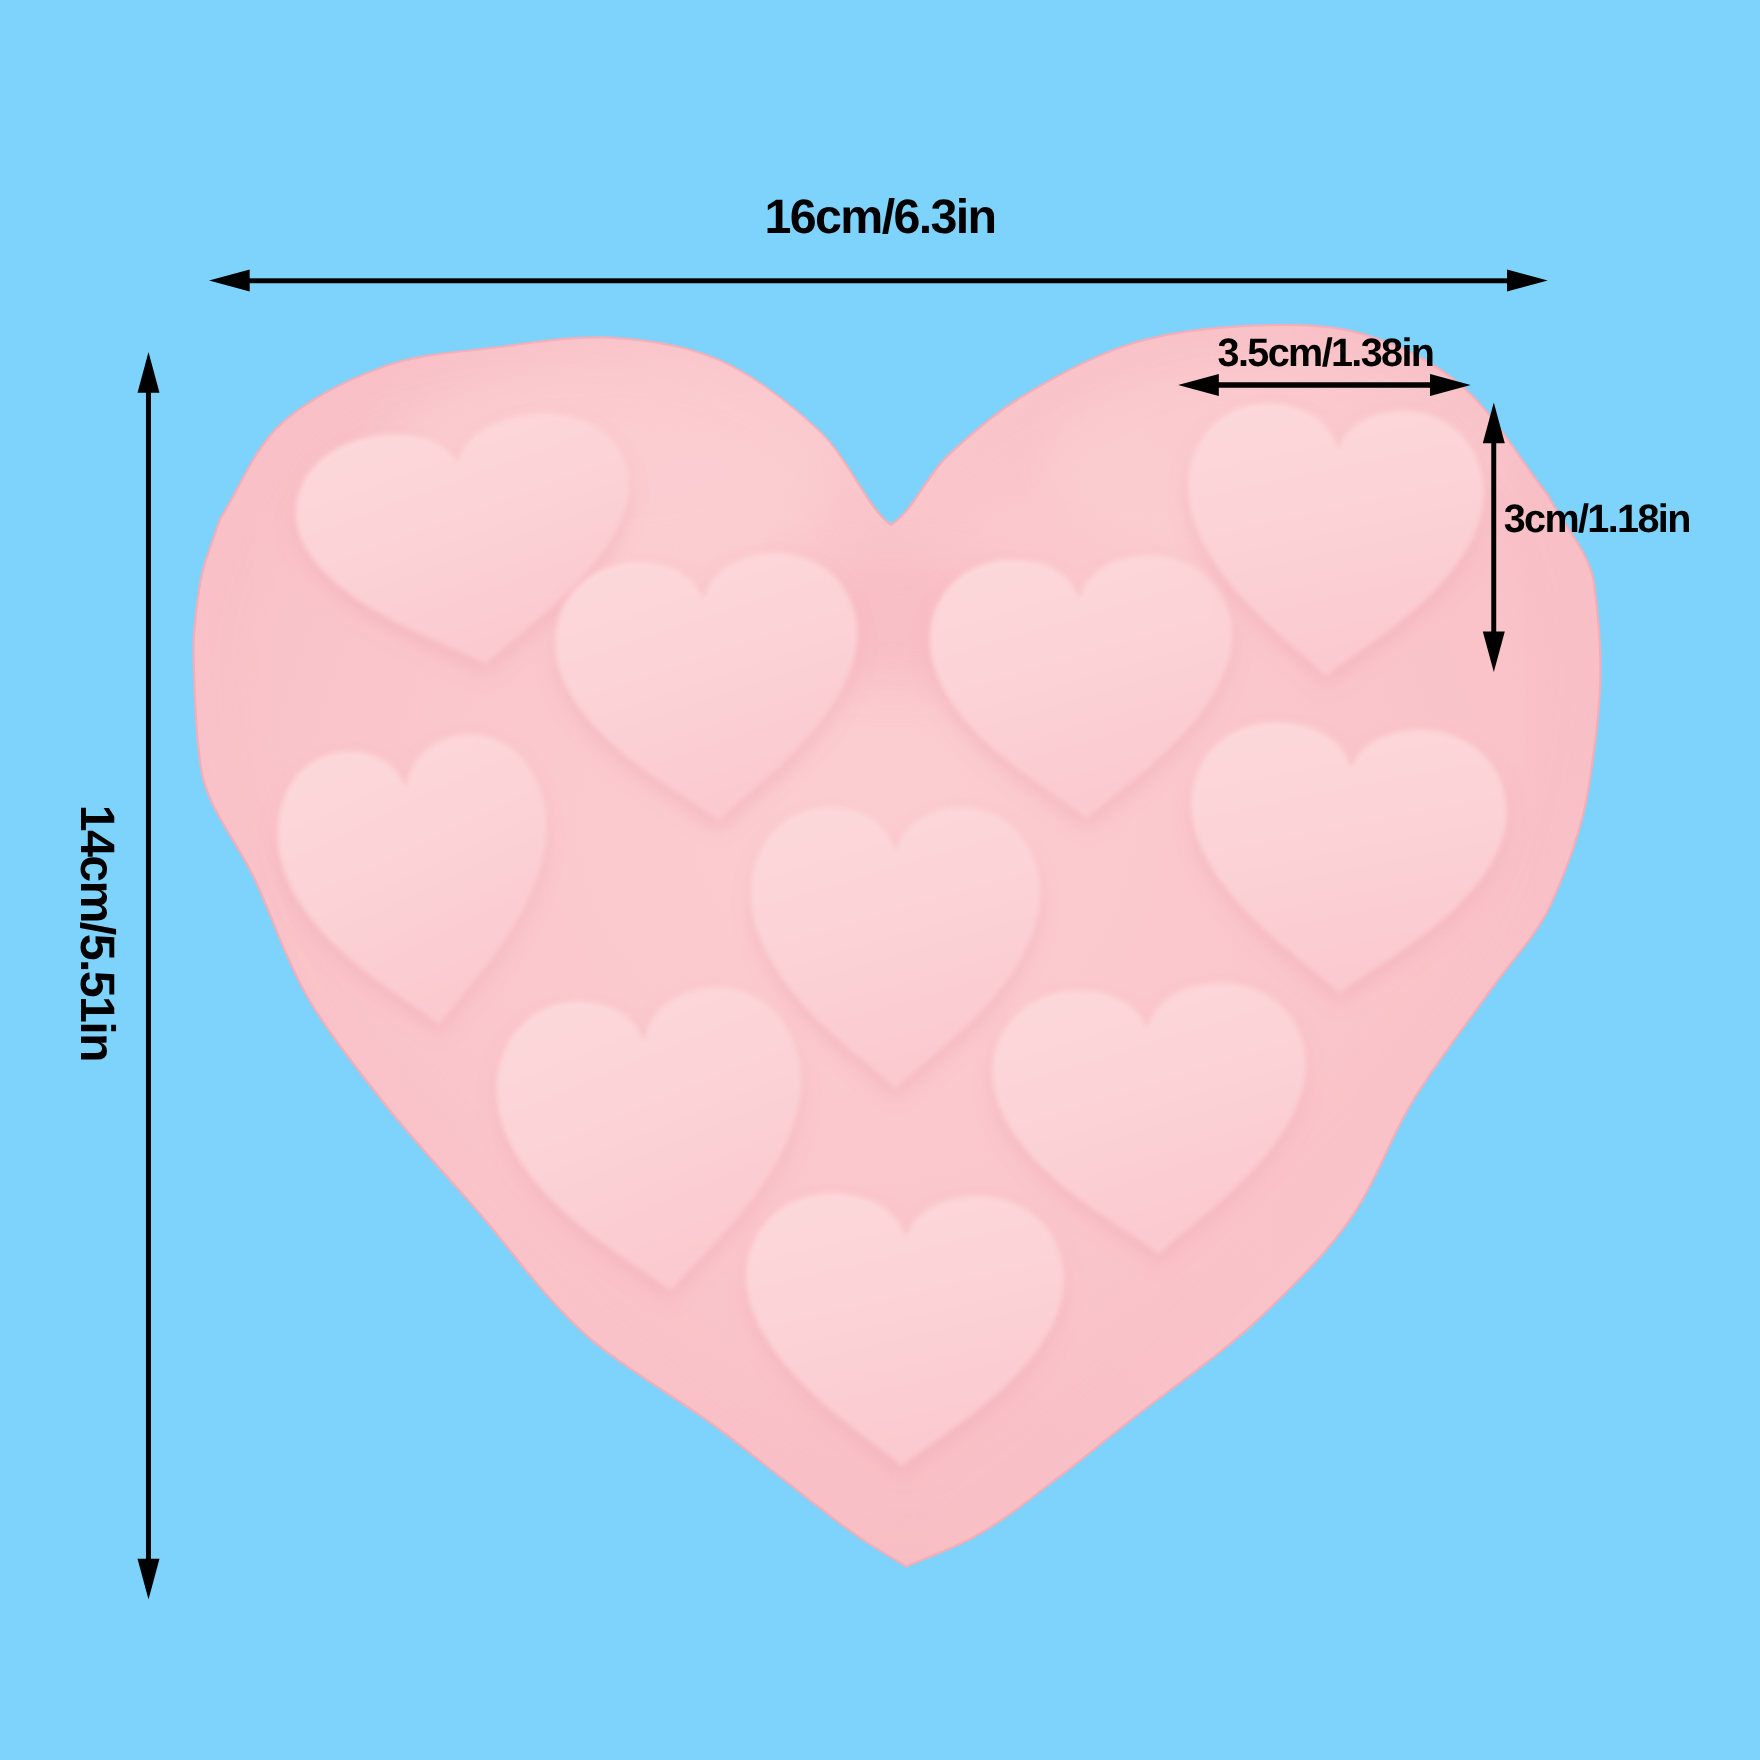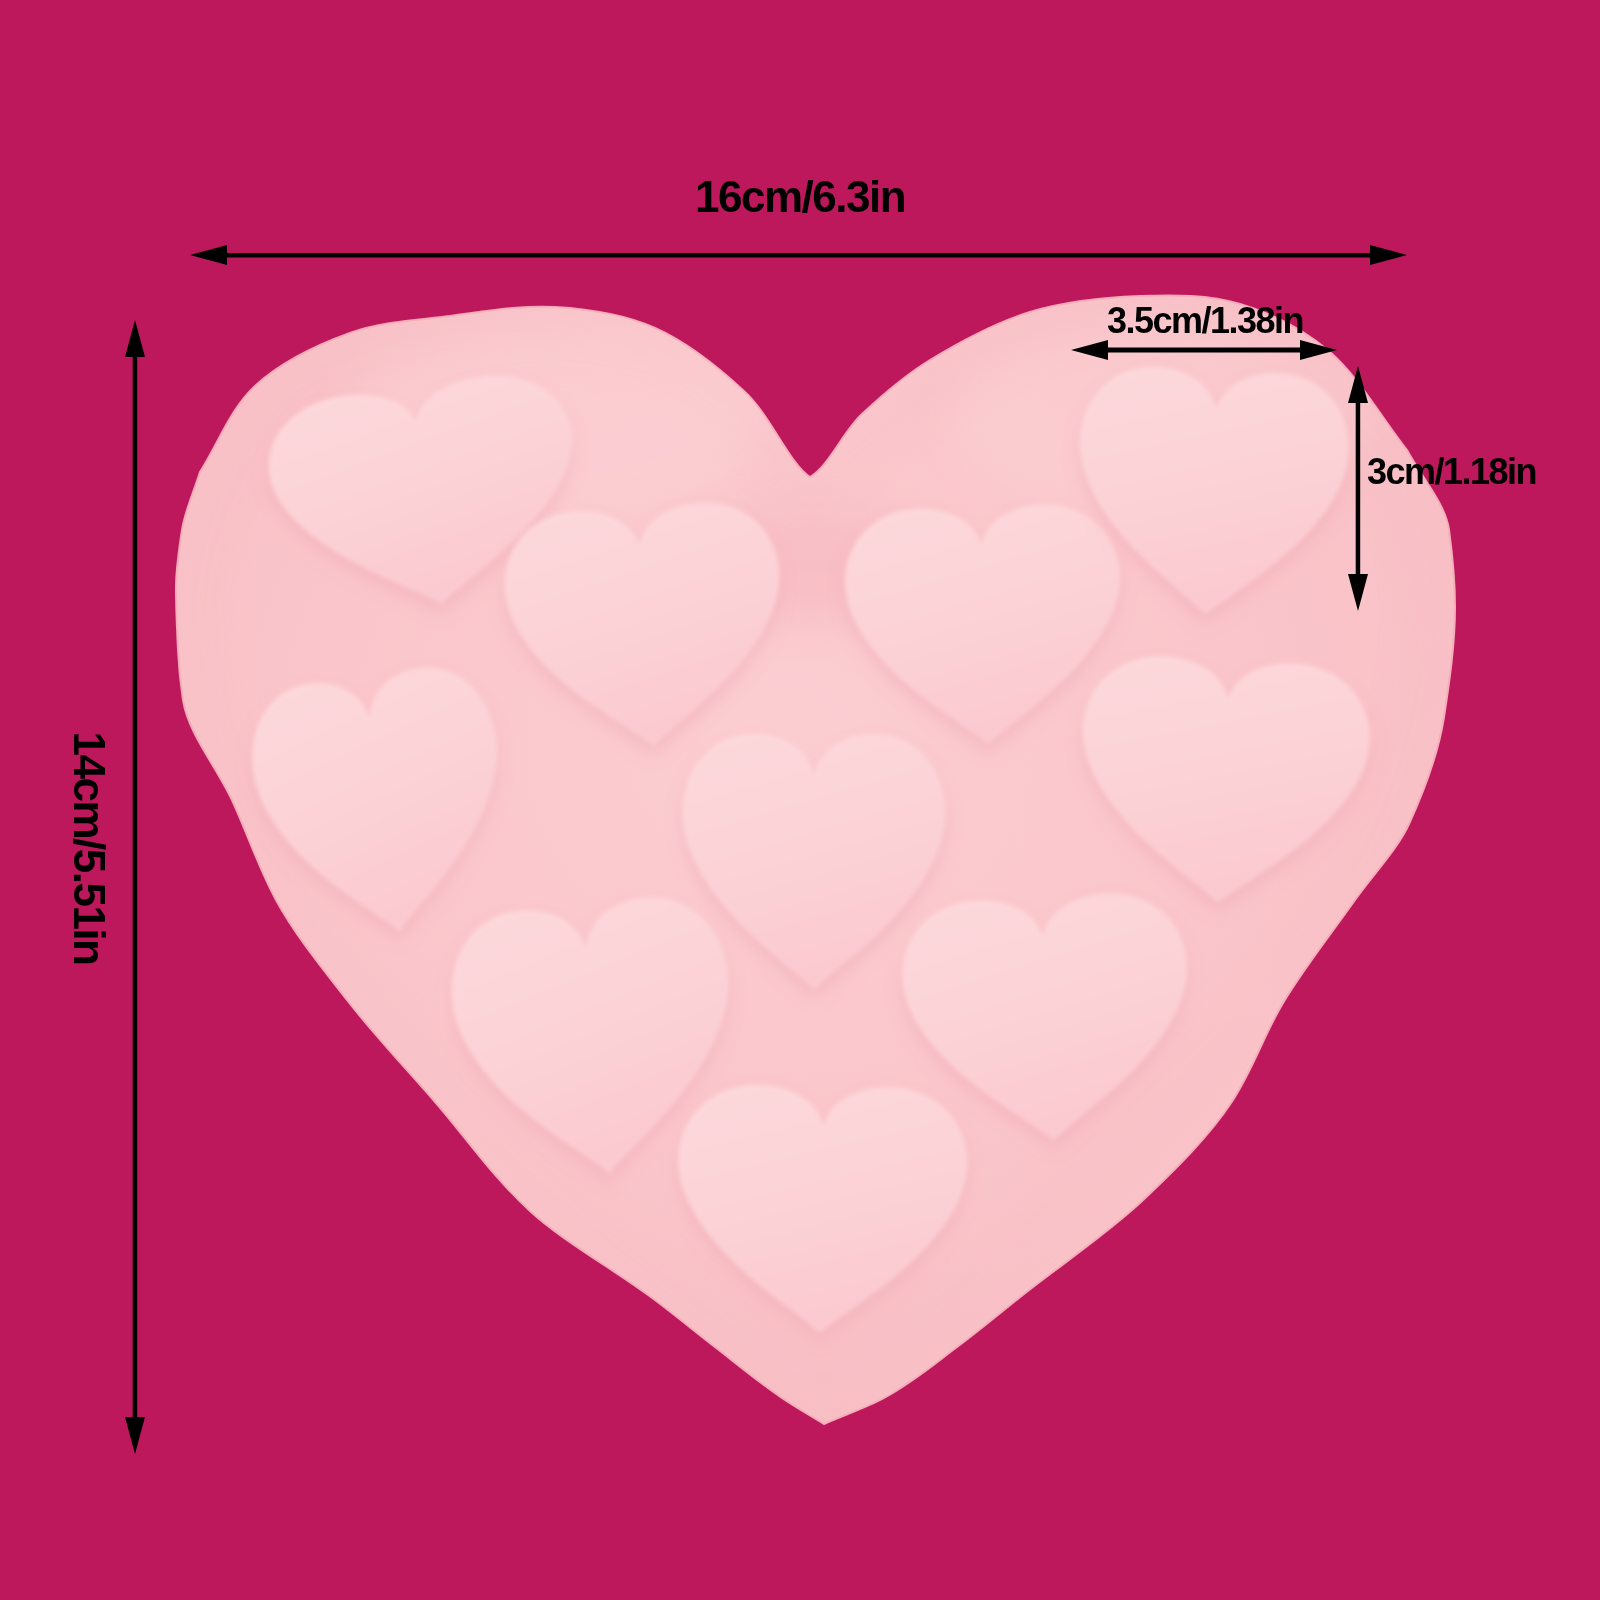--- a/index.html
+++ b/index.html
@@ -1,16 +1,16 @@
 <!DOCTYPE html>
 <html><head>
 <meta charset="utf-8">
 <style>
   html,body{margin:0;padding:0;background:#ffffff;}
-  .page{position:relative;width:1600px;height:1600px;background:#be185d;overflow:hidden;
+  .page{position:relative;width:1600px;height:1600px;background:#7dd3fc;overflow:hidden;
         font-family:"Liberation Sans", sans-serif;}
   svg{position:absolute;left:0;top:0;}
 </style>
 </head>
 <body>
 <div class="page">
 
 <svg width="1600" height="1600" viewBox="0 0 1600 1600">
   <defs>
     <radialGradient id="bodyGrad" cx="0.47" cy="0.40" r="0.72">

